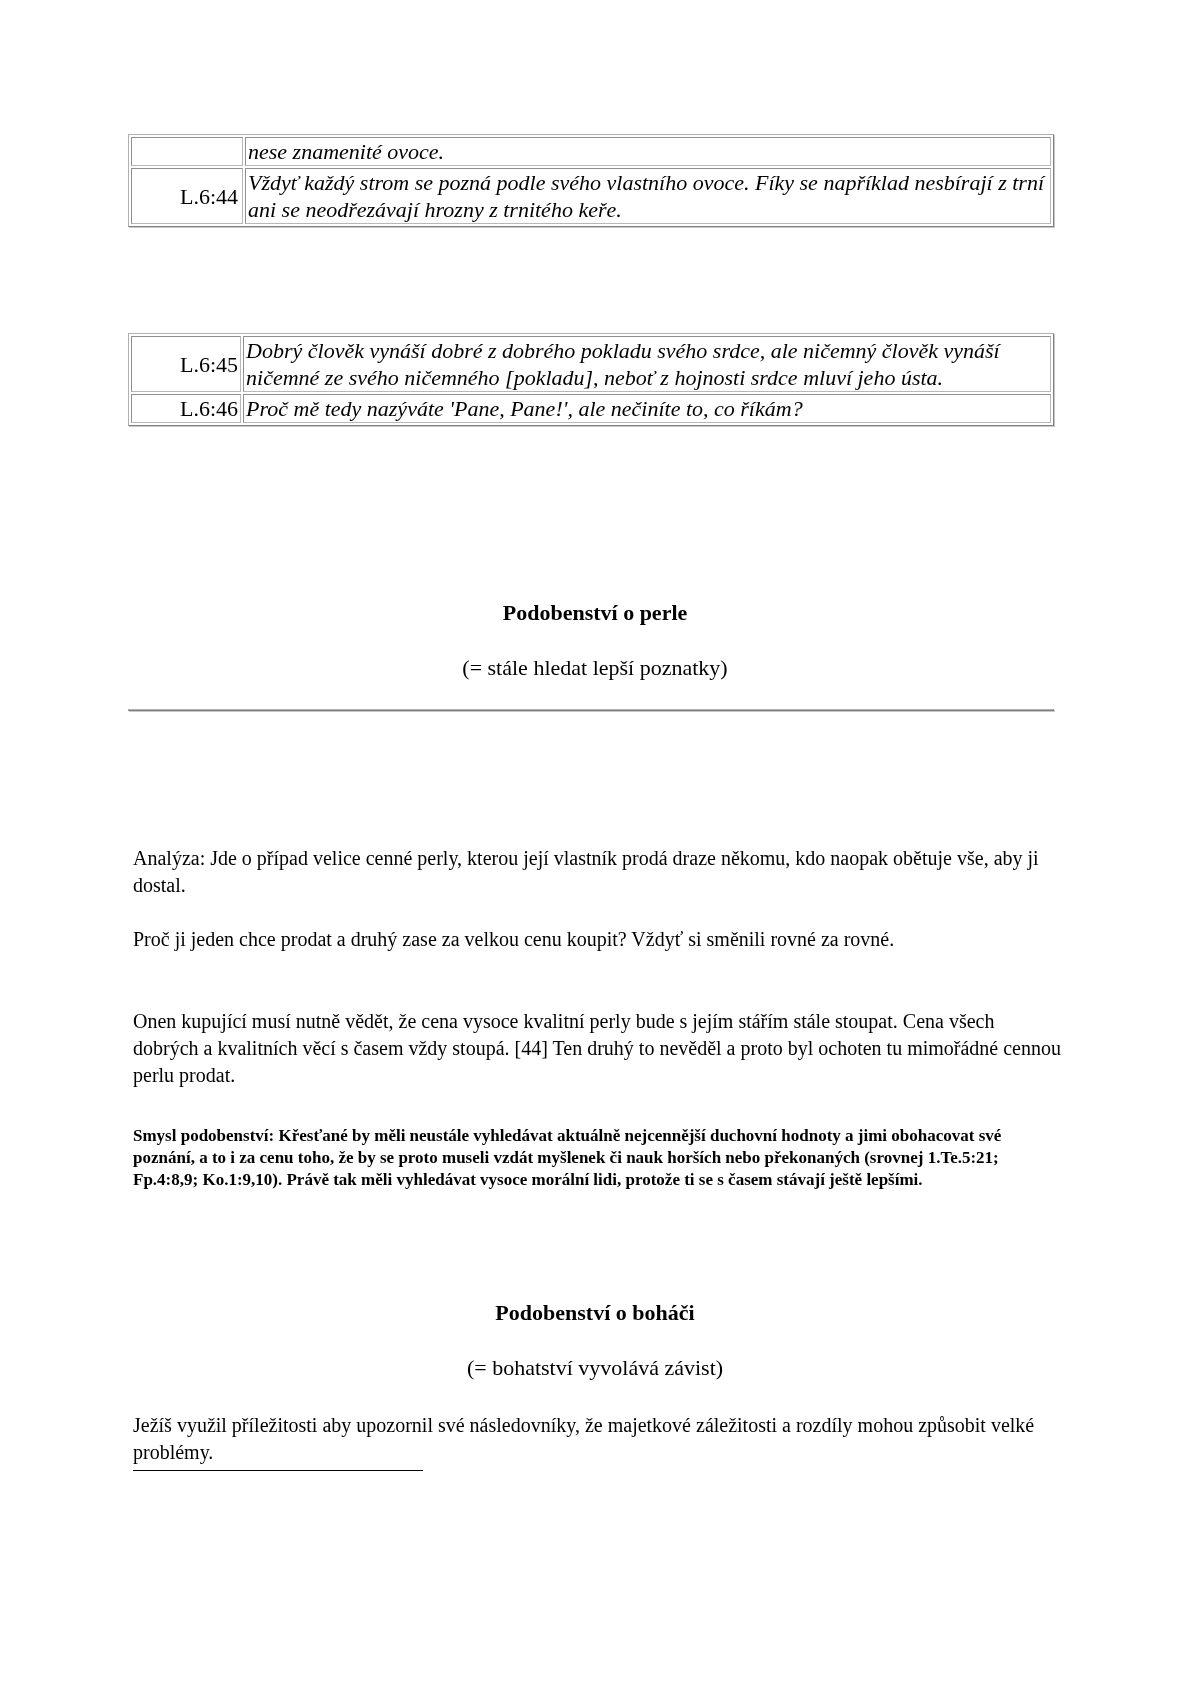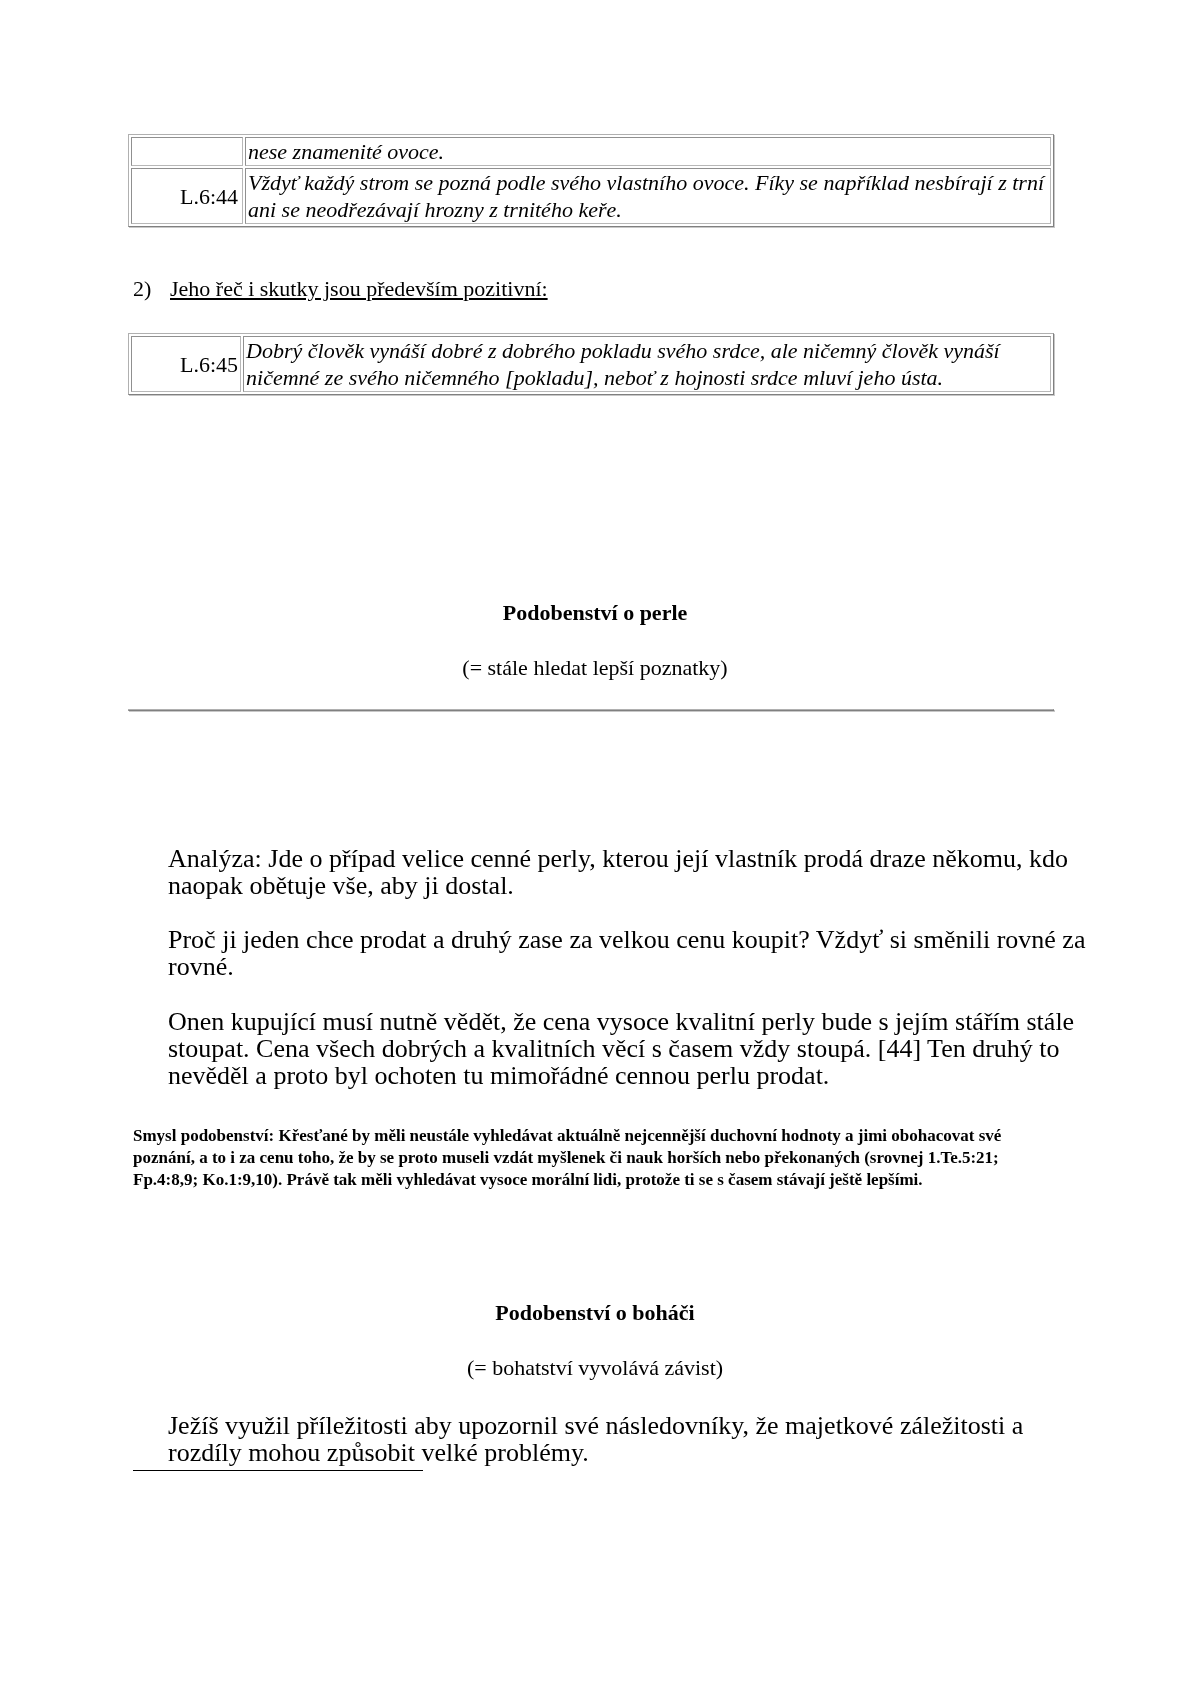--- a/index.html
+++ b/index.html
@@ -16,50 +16,51 @@
   table.verses td.ref { font-style: normal; white-space: nowrap; padding-left: 48px; }
   table.verses td.txt { font-style: italic; }
 
   .item { font-size: 22px; line-height: 27px; }
   .item .num { display: inline-block; width: 37px; }
   .item .u { text-decoration: underline; }
 
   .meaning { font-weight: bold; font-size: 17px; line-height: 22px; width: 930px; }
   .h2 { font-weight: bold; font-size: 22px; text-align: center; width: 1190px; left: 0; }
   .sub { font-size: 22px; text-align: center; width: 1190px; left: 0; }
-  .para { font-size: 26px; line-height: 27px; width: 930px; margin-left: 35px; }
+  .para { font-size: 20px; line-height: 27px; width: 930px; }
   .rule { height: 0; border-top: 1.5px solid #000; width: 290px; }
 </style>
 </head>
 <body>
 
 <div class="page">
 
   <table class="verses" style="left:128px; top:134px; width:926px;">
     <tbody>
         <tr>
       <td class="ref" style="width:60px; height:27px;"></td>
       <td class="txt">nese znamenité ovoce.</td>
     </tr>
     <tr>
       <td class="ref">L.6:44</td>
       <td class="txt">Vždyť každý strom se pozná podle svého vlastního ovoce. Fíky se například nesbírají z trní ani se neodřezávají hrozny z trnitého keře.</td>
     </tr>
   </tbody>
     </table>
 
-  <div class="abs item" style="left:133px; top:275px;">
-    <span class="num">2)</span><span class="u">Jeho řeč i skutky jsou především pozitivní:</span>
-  </div>
 
   <table class="verses" style="left:128px; top:333px; width:926px;">
     <tbody>
         <tr>
       <td class="ref">L.6:45</td>
       <td class="txt">Dobrý člověk vynáší dobré z dobrého pokladu svého srdce, ale ničemný člověk vynáší ničemné ze svého ničemného [pokladu], neboť z hojnosti srdce mluví jeho ústa.</td>
+    </tr>
+    <tr>
+      <td class="ref">L.6:46</td>
+      <td class="txt">Proč mě tedy nazýváte 'Pane, Pane!', ale nečiníte to, co říkám?</td>
     </tr>
   </tbody>
     </table>
 
 
   <div class="abs h2" style="top:600px;">Podobenství o perle</div>
   <div class="abs sub" style="top:655px;">(= stále hledat lepší poznatky)</div>
 
   <table class="verses" style="left:128px; top:709px; width:926px;">
     <tbody>

